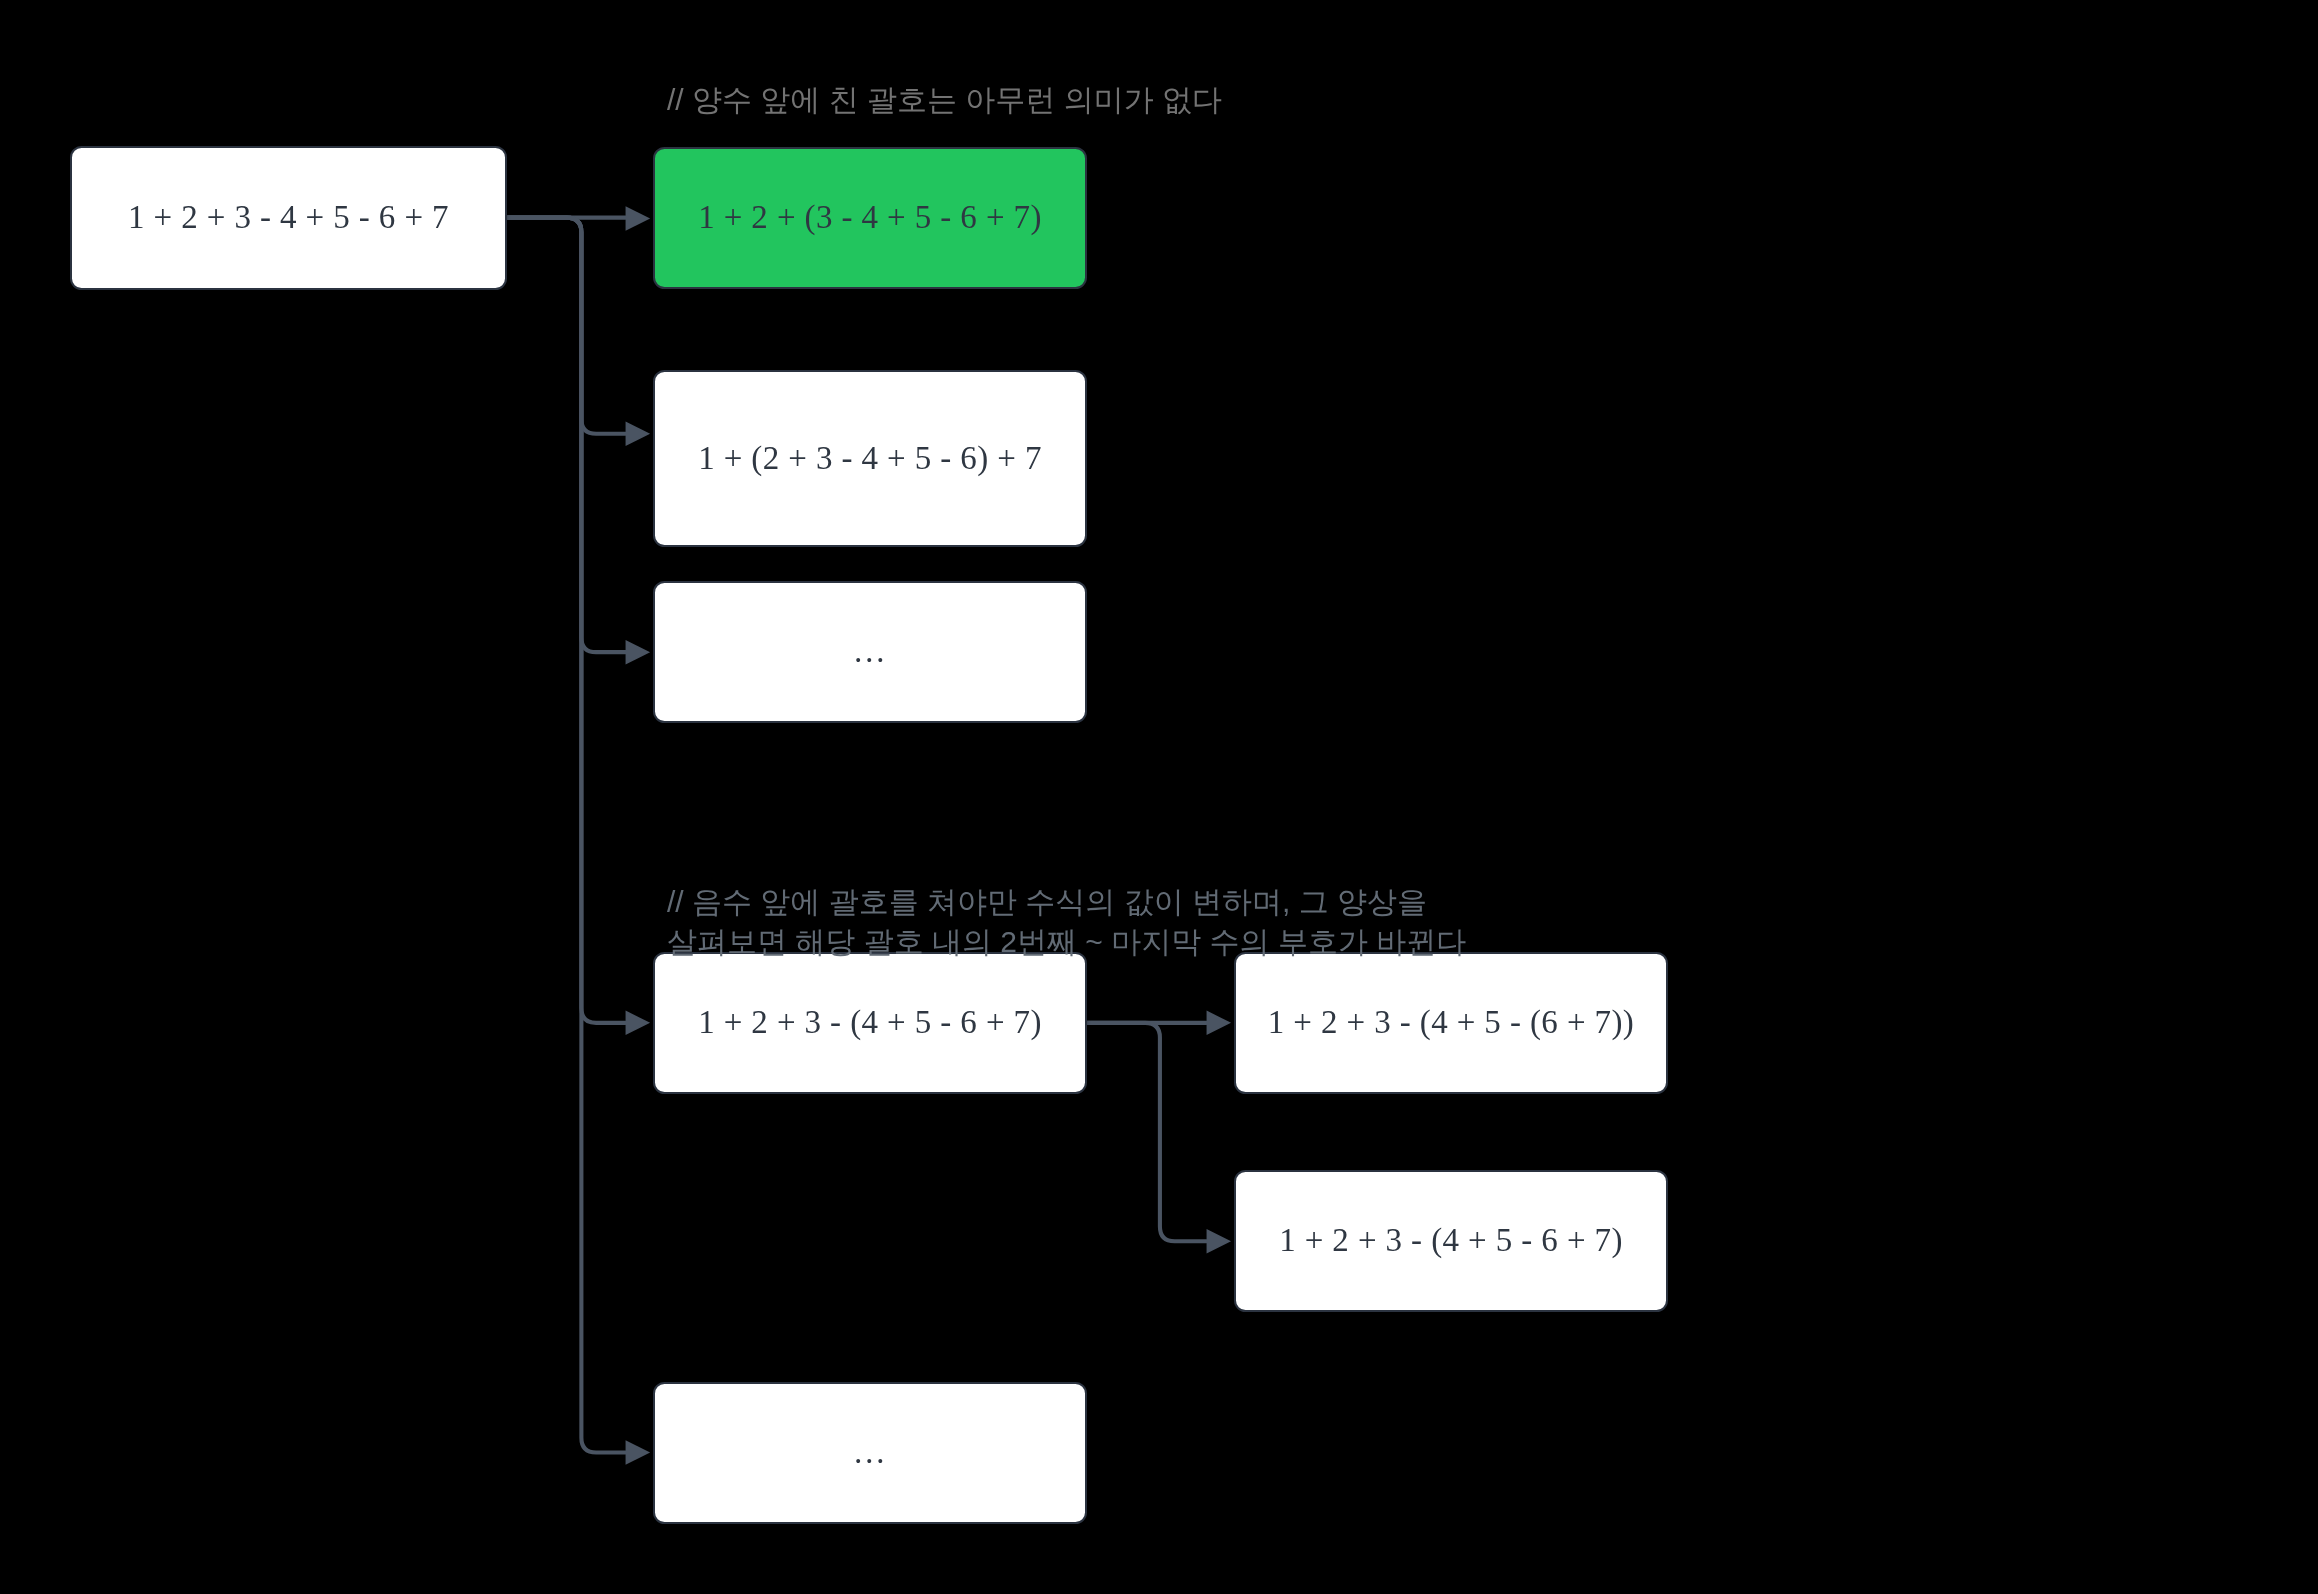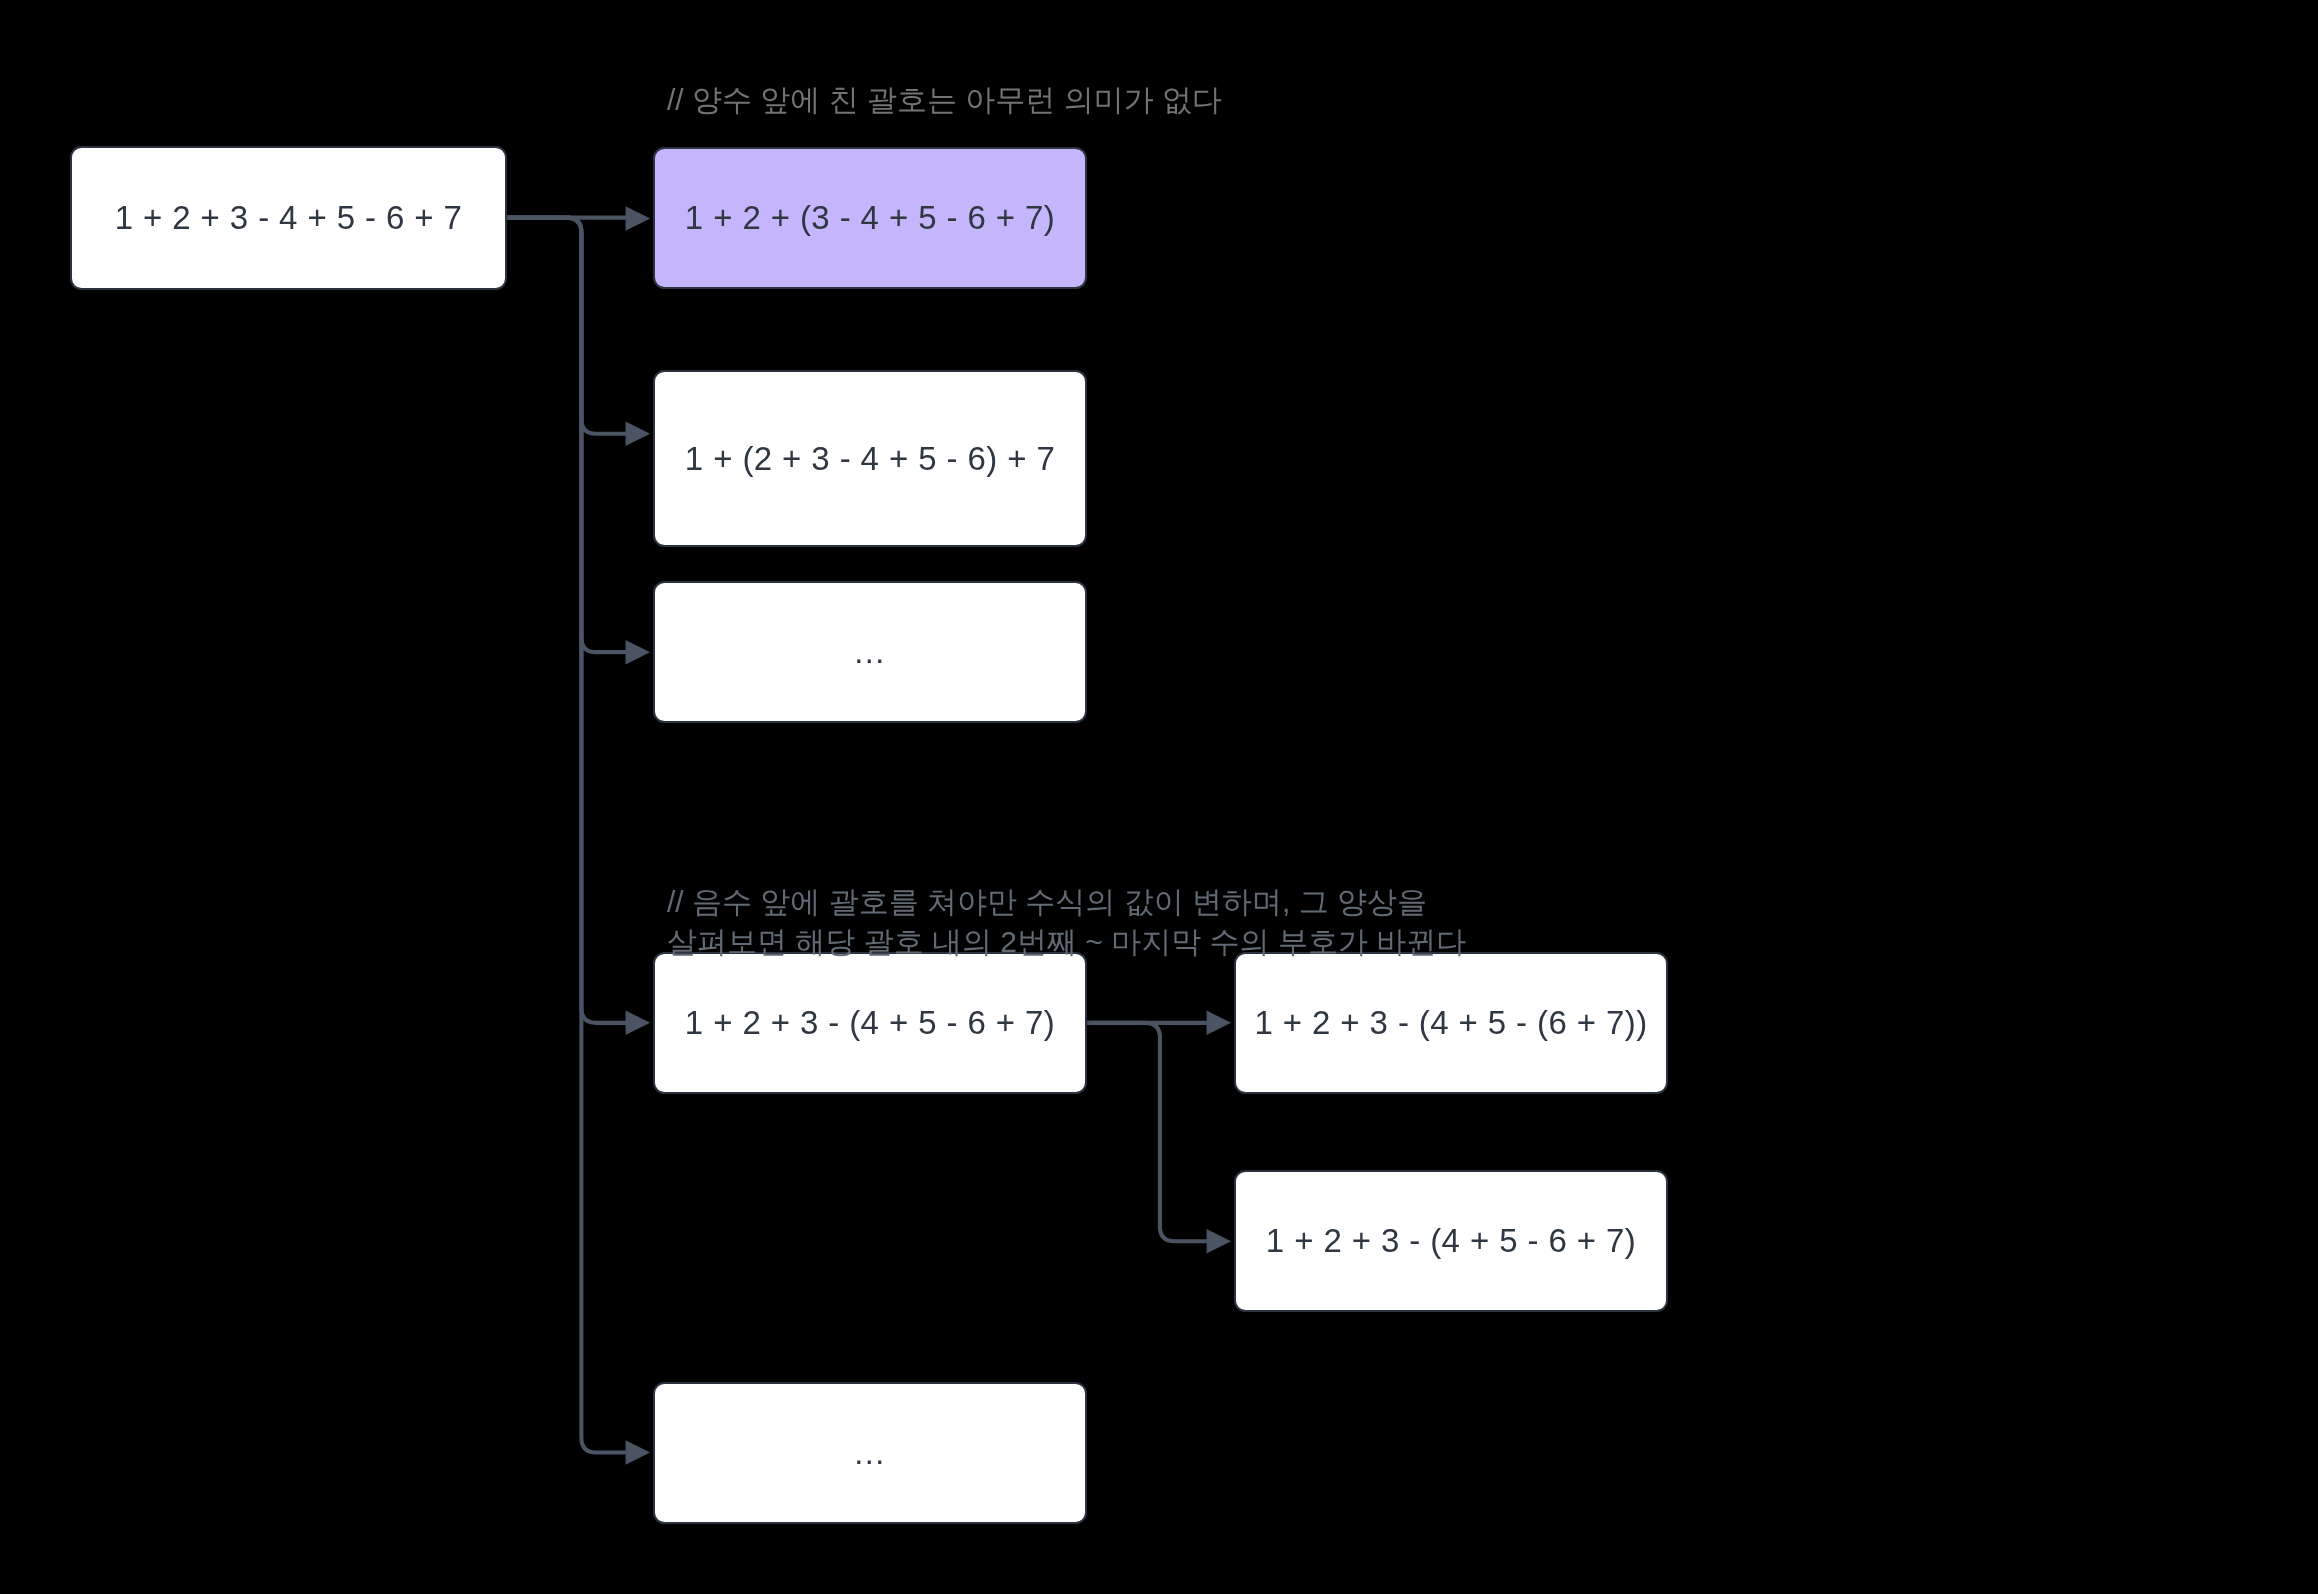--- a/index.html
+++ b/index.html
@@ -32,21 +32,21 @@
     border: 2.5px solid #2b3340;
     border-radius: 11.5px;
     box-sizing: border-box;
     display: flex;
     align-items: center;
     justify-content: center;
     box-shadow: 0 1.6px 3.3px rgba(0,0,0,0.35);
   }
   .node-label {
     color: #2f3742;
-    font-family: Liberation Sans, sans-serif;
+    font-family: Liberation Serif, serif;
     font-size: 33px;
     line-height: 1.2;
     letter-spacing: 0.4px;
     white-space: nowrap;
   }
   .node-label.ellipsis {
     font-size: 33px;
     letter-spacing: 1.6px;
   }
   .comment {
@@ -77,21 +77,21 @@
       <path d="M 1328 1250 L 1474 1250" fill="none" stroke="#4a5462" stroke-width="5" stroke-linecap="round" stroke-linejoin="round"></path>
       <polygon points="1504,1250 1474,1235 1474,1265" fill="#4a5462"></polygon>
       <path d="M 1328 1250 L 1399 1250 Q 1417 1250 1417 1268 L 1417 1499 Q 1417 1517 1435 1517 L 1474 1517" fill="none" stroke="#4a5462" stroke-width="5" stroke-linecap="round" stroke-linejoin="round"></path>
       <polygon points="1504,1517 1474,1502 1474,1532" fill="#4a5462"></polygon>
     </svg>
 
   <div id="nodes-layer">
       <div class="node" style="left: 70px; top: 146px; width: 437px; height: 144px; border-color: rgb(43, 51, 64); background: rgb(255, 255, 255);">
         <span class="node-label" style="color: rgb(47, 55, 66);">1 + 2 + 3 - 4 + 5 - 6 + 7</span>
       </div>
-      <div class="node" style="left: 653px; top: 147px; width: 434px; height: 142px; border-color: rgb(43, 51, 64); background: #c4b5fd;">
+      <div class="node" style="left: 653px; top: 147px; width: 434px; height: 142px; border-color: rgb(43, 51, 64); background: #22c55e;">
         <span class="node-label" style="color: rgb(47, 55, 66);">1 + 2 + (3 - 4 + 5 - 6 + 7)</span>
       </div>
       <div class="node" style="left: 653px; top: 370px; width: 434px; height: 177px; border-color: rgb(43, 51, 64); background: rgb(255, 255, 255);">
         <span class="node-label" style="color: rgb(47, 55, 66);">1 + (2 + 3 - 4 + 5 - 6) + 7</span>
       </div>
       <div class="node" style="left: 653px; top: 581px; width: 434px; height: 142px; border-color: rgb(43, 51, 64); background: rgb(255, 255, 255);">
         <span class="node-label ellipsis" style="color: rgb(47, 55, 66);">…</span>
       </div>
       <div class="node" style="left: 653px; top: 952px; width: 434px; height: 142px; border-color: rgb(43, 51, 64); background: rgb(255, 255, 255);">
         <span class="node-label" style="color: rgb(47, 55, 66);">1 + 2 + 3 - (4 + 5 - 6 + 7)</span>

